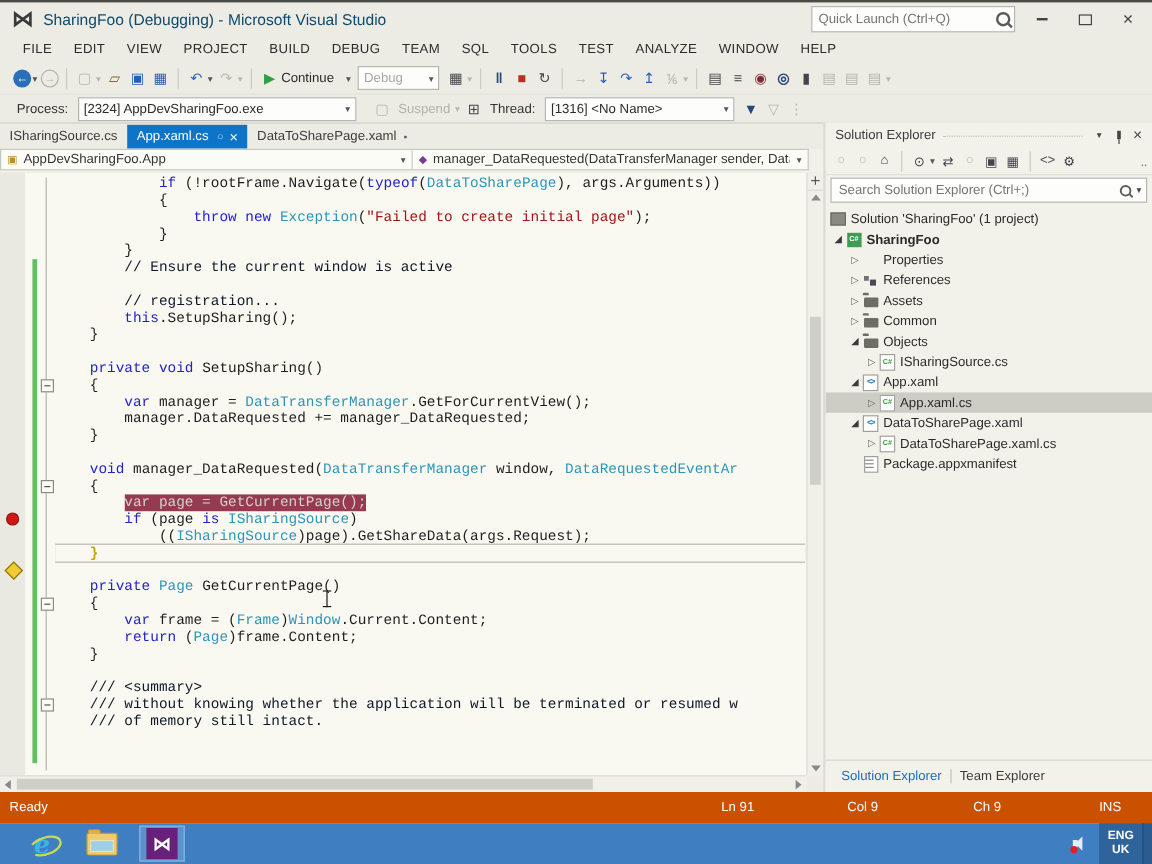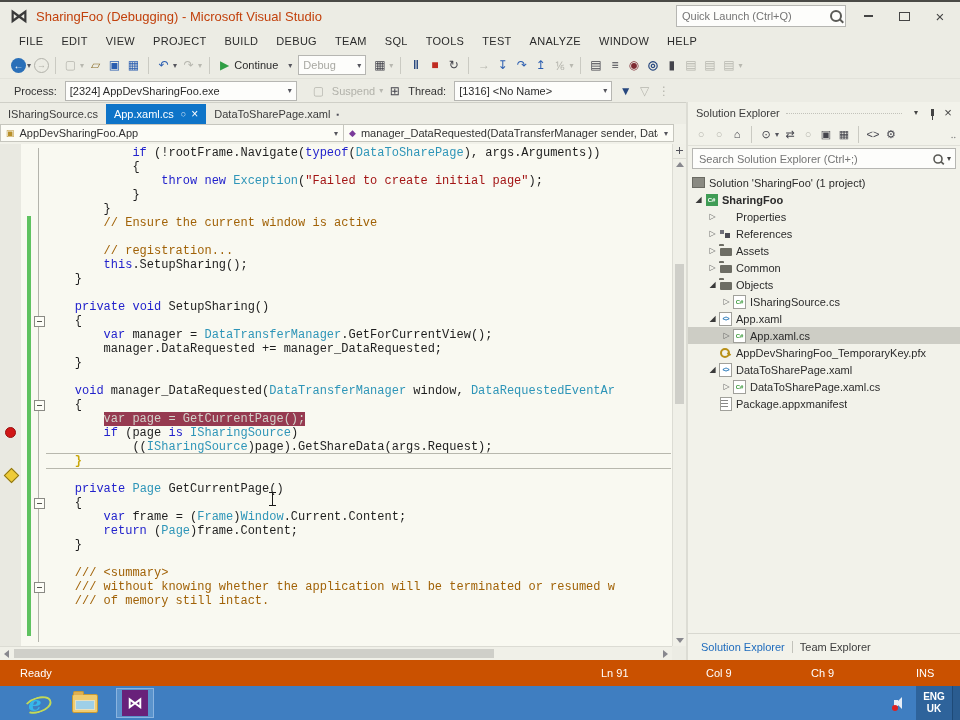--- a/index.html
+++ b/index.html
@@ -2,21 +2,21 @@
 <html><head>
 <meta charset="utf-8">
 <style>
   html,body{margin:0;padding:0;background:#555;}
   #root{position:relative;width:960px;height:720px;background:#ecece4;font-family:"Liberation Sans",sans-serif;overflow:hidden;color:#2b2b2b;}
   #root>.abs, .abs{position:absolute;}
   .topedge{top:0;left:0;right:0;height:2px;background:#4a4a46;}
   
   .titlebar{top:2px;left:0;right:0;height:28px;display:flex;align-items:center;padding:0 6px;}
   .vslogo{font-size:18px;font-weight:bold;color:#3a3a3a;margin:0 8px 0 4px;}
-  .title-text{color:#c2410c;font-size:13px;}
+  .title-text{color:#0c4a6e;font-size:13px;}
   .title-spacer{flex:1;}
   .ql-box{width:162px;height:20px;background:#fdfdfb;border:1px solid #b6b6b2;display:flex;align-items:center;padding:0 3px;}
   .ql-input{flex:1;border:none;outline:none;background:transparent;font-size:11px;color:#8a8a86;font-family:"Liberation Sans",sans-serif;}
   .mag{width:8px;height:8px;border:2px solid #5a5a56;border-radius:50%;position:relative;flex:none;}
   .mag::after{content:"";position:absolute;width:5px;height:2px;background:#5a5a56;transform:rotate(45deg);left:7px;top:8px;}
   .winbtn{width:28px;height:20px;display:flex;align-items:center;justify-content:center;margin-left:8px;color:#444;}
   .ic-min{width:9px;height:2px;background:#444;}
   .ic-restore{width:9px;height:7px;border:1px solid #444;position:relative;background:#ecece4;}
   .ic-restore::before{content:"";position:absolute;top:-3px;left:2px;width:9px;height:7px;border:1px solid #444;z-index:-1;}
   .ic-close{font-size:15px;line-height:15px;color:#444;}
@@ -67,21 +67,21 @@
   .bp-margin{left:0;top:0;bottom:14px;width:21px;background:#e9e9e1;}
   .chg-bar{left:27px;width:4px;background:#5fc260;}
   .outline-line{left:38px;width:1px;background:#b4b4ac;top:4px;bottom:18px;}
   .fold-box{left:34px;width:9px;height:9px;background:#fdfdf7;border:1px solid #8a8a84;}
   .fold-box::after{content:"";position:absolute;left:2px;top:4px;width:5px;height:1px;background:#55554f;}
   .bp-dot{left:5px;width:11px;height:11px;border-radius:50%;background:#d11717;border:1px solid #991010;box-sizing:border-box;}
   .cur-arrow{left:6px;width:9px;height:9px;background:#eecb37;border:1px solid #8c7414;transform:rotate(45deg);}
   .code-lines{position:absolute;left:46px;top:2px;right:15px;bottom:16px;overflow:hidden;}
   .code-line{height:14px;line-height:14px;white-space:pre;font-family:Liberation Mono, monospace;font-size:12px;color:#1e1e1e;}
   .code-line.cur{outline:1px solid #b8b8ae;}
-  .tok-k{color:#2222cc;} .tok-t{color:#2e95b8;} .tok-s{color:#a31515;} .tok-c{color:#a16207;text-align:center;}
+  .tok-k{color:#2222cc;} .tok-t{color:#2e95b8;} .tok-s{color:#a31515;} .tok-c{color:#0f172a;text-align:center;}
   .tok-h{background:#963a50;color:#d2d2ca;} .tok-y{color:#c8a60a;font-weight:bold;}
   
   .vscroll{right:0;top:0;width:14px;bottom:14px;background:#f0f0e8;border-left:1px solid #dcdcd4;box-sizing:border-box;}
   .vs-split{position:absolute;top:0;left:0;right:0;height:14px;border-bottom:1px solid #dcdcd4;}
   .vs-split::before{content:"";position:absolute;left:6px;top:3px;width:1px;height:7px;background:#55555d;}
   .vs-split::after{content:"";position:absolute;left:3px;top:6px;width:7px;height:1px;background:#55555d;}
   .arr{width:0;height:0;position:absolute;border-style:solid;}
   .arr-up{left:3px;top:18px;border-width:0 4px 5px 4px;border-color:transparent transparent #88888e transparent;}
   .arr-down{left:3px;bottom:3px;border-width:5px 4px 0 4px;border-color:#88888e transparent transparent transparent;}
   .vs-thumb{position:absolute;left:2px;width:9px;top:120px;height:140px;background:#cfcfc9;}
@@ -133,21 +133,21 @@
   .ic-key::before{content:"";position:absolute;left:1px;top:2px;width:6px;height:6px;border:2px solid #b89018;border-radius:50%;}
   .ic-key::after{content:"";position:absolute;left:8px;top:7px;width:4px;height:2px;background:#b89018;transform:rotate(40deg);}
   .ic-manifest{width:10px;height:12px;background:#fff;border:1px solid #a0a09a;}
   .ic-manifest::after{content:"";position:absolute;left:2px;top:3px;width:7px;height:1px;background:#888;box-shadow:0 3px #888,0 6px #888;}
   .se-bottom{position:absolute;left:0;right:0;bottom:0;height:26px;border-top:1px solid #d8d8d0;display:flex;align-items:center;padding-left:6px;background:#f2f2ea;}
   .se-btab{font-size:11px;padding:0 7px;color:#3c3c3c;}
   .se-btab.active{color:#1e6bbd;}
   .se-bsep{width:1px;height:12px;background:#c2c2ba;}
   
   .statusbar{top:660px;left:0;right:0;height:26px;background:#ca5100;display:flex;align-items:center;color:#fff;font-size:11px;}
-  .st-ready{flex:1;padding-left:20px;}
+  .st-ready{flex:1;padding-left:8px;}
   .st-cell{width:105px;} .st-ins{width:38px;margin-right:6px;}
   
   .taskbar{top:686px;left:0;right:0;height:34px;background:#3f7ec1;display:flex;align-items:center;padding-left:16px;}
   .tk-item{width:38px;height:30px;display:flex;align-items:center;justify-content:center;margin-right:12px;position:relative;}
   .tk-item.pressed{background:#5a93cc;border:1px solid #8ab4e0;box-sizing:border-box;}
   .ie-e{font-family:"DejaVu Serif",serif;font-style:italic;font-weight:bold;font-size:21px;color:#37b6ea;position:relative;}
   .ie-e::before{content:"";position:absolute;left:-4px;top:6px;width:24px;height:12px;border:2px solid #c3d957;border-left-color:transparent;border-radius:50%;transform:rotate(-18deg);}
   .tk-folder{width:24px;height:17px;background:#f0cc70;border:1px solid #c89a34;border-radius:2px;position:relative;}
   .tk-folder::before{content:"";position:absolute;top:-4px;left:0;width:9px;height:3px;background:#e0b050;border:1px solid #c89a34;border-bottom:none;border-radius:2px 2px 0 0;}
   .tk-folder::after{content:"";position:absolute;left:2px;top:5px;right:2px;bottom:2px;background:#9ecfe8;border:1px solid #e8e0c0;}
@@ -463,27 +463,20 @@
             <span class="tr-label">App.xaml</span>
           </div>
           <div class="tree-row sel" style="padding-left: 32px;">
             <span class="tr-arrow">▷</span>
             <span class="tr-icon">
               <span class="ic-csfile"></span>
             </span>
             <span class="tr-label">App.xaml.cs</span>
           </div>
           <div class="tree-row" style="padding-left: 18px;">
-            <span class="tr-arrow"></span>
-            <span class="tr-icon">
-              <span class="ic-key"></span>
-            </span>
-            <span class="tr-label">AppDevSharingFoo_TemporaryKey.pfx</span>
-          </div>
-          <div class="tree-row" style="padding-left: 18px;">
             <span class="tr-arrow exp">◢</span>
             <span class="tr-icon">
               <span class="ic-xaml"></span>
             </span>
             <span class="tr-label">DataToSharePage.xaml</span>
           </div>
           <div class="tree-row" style="padding-left: 32px;">
             <span class="tr-arrow">▷</span>
             <span class="tr-icon">
               <span class="ic-csfile"></span>

